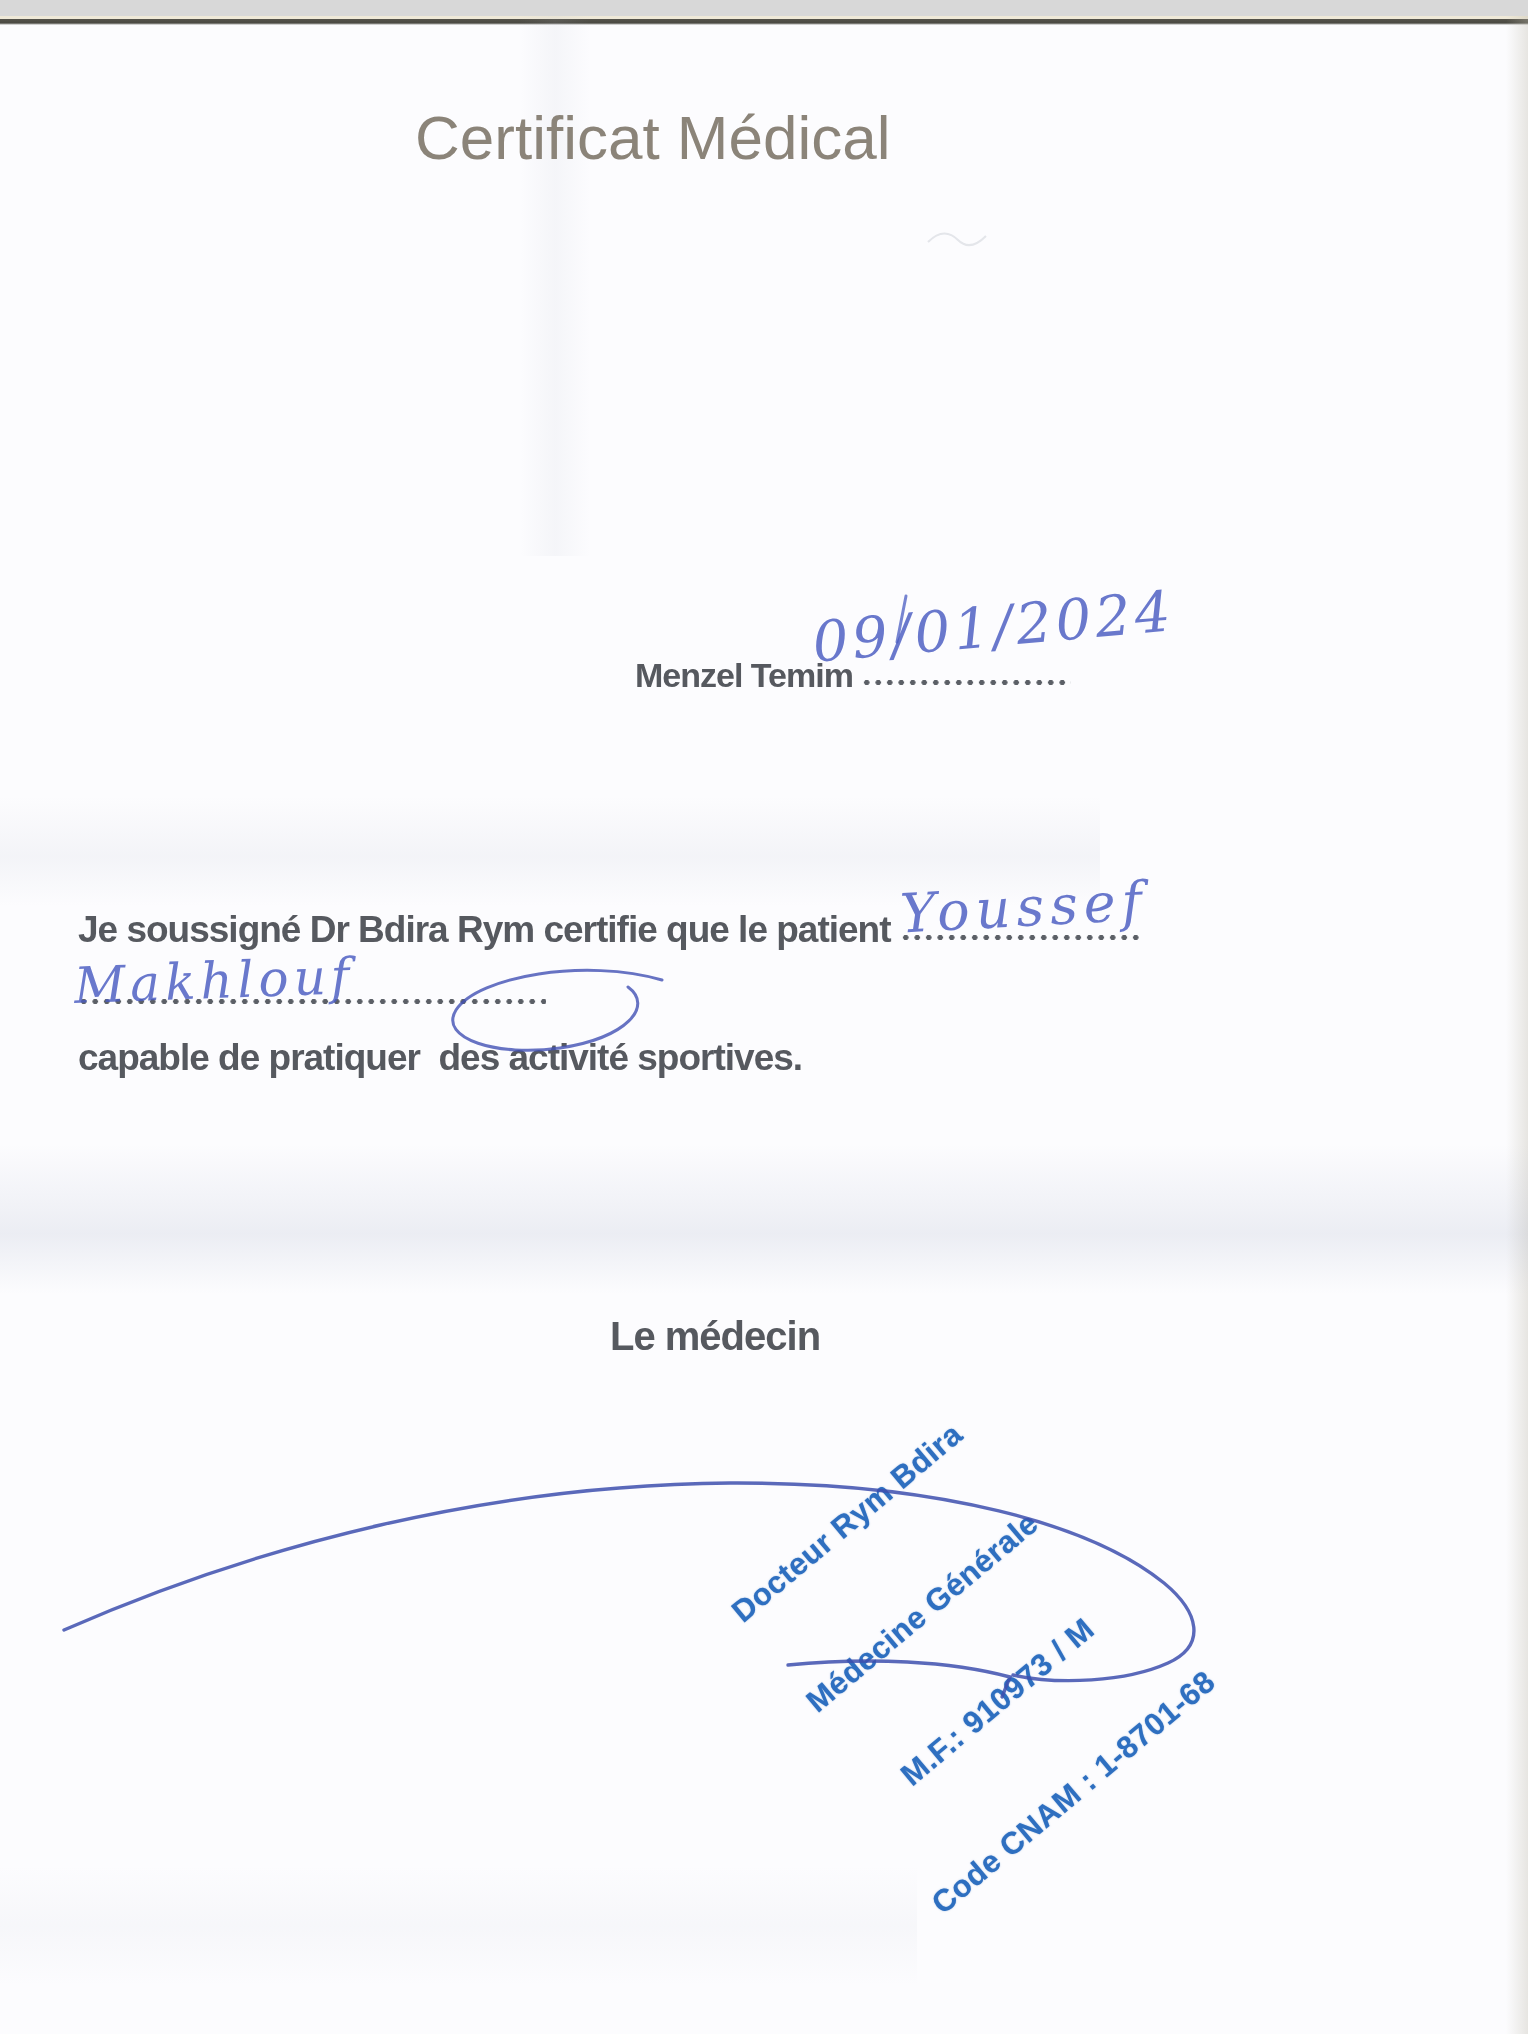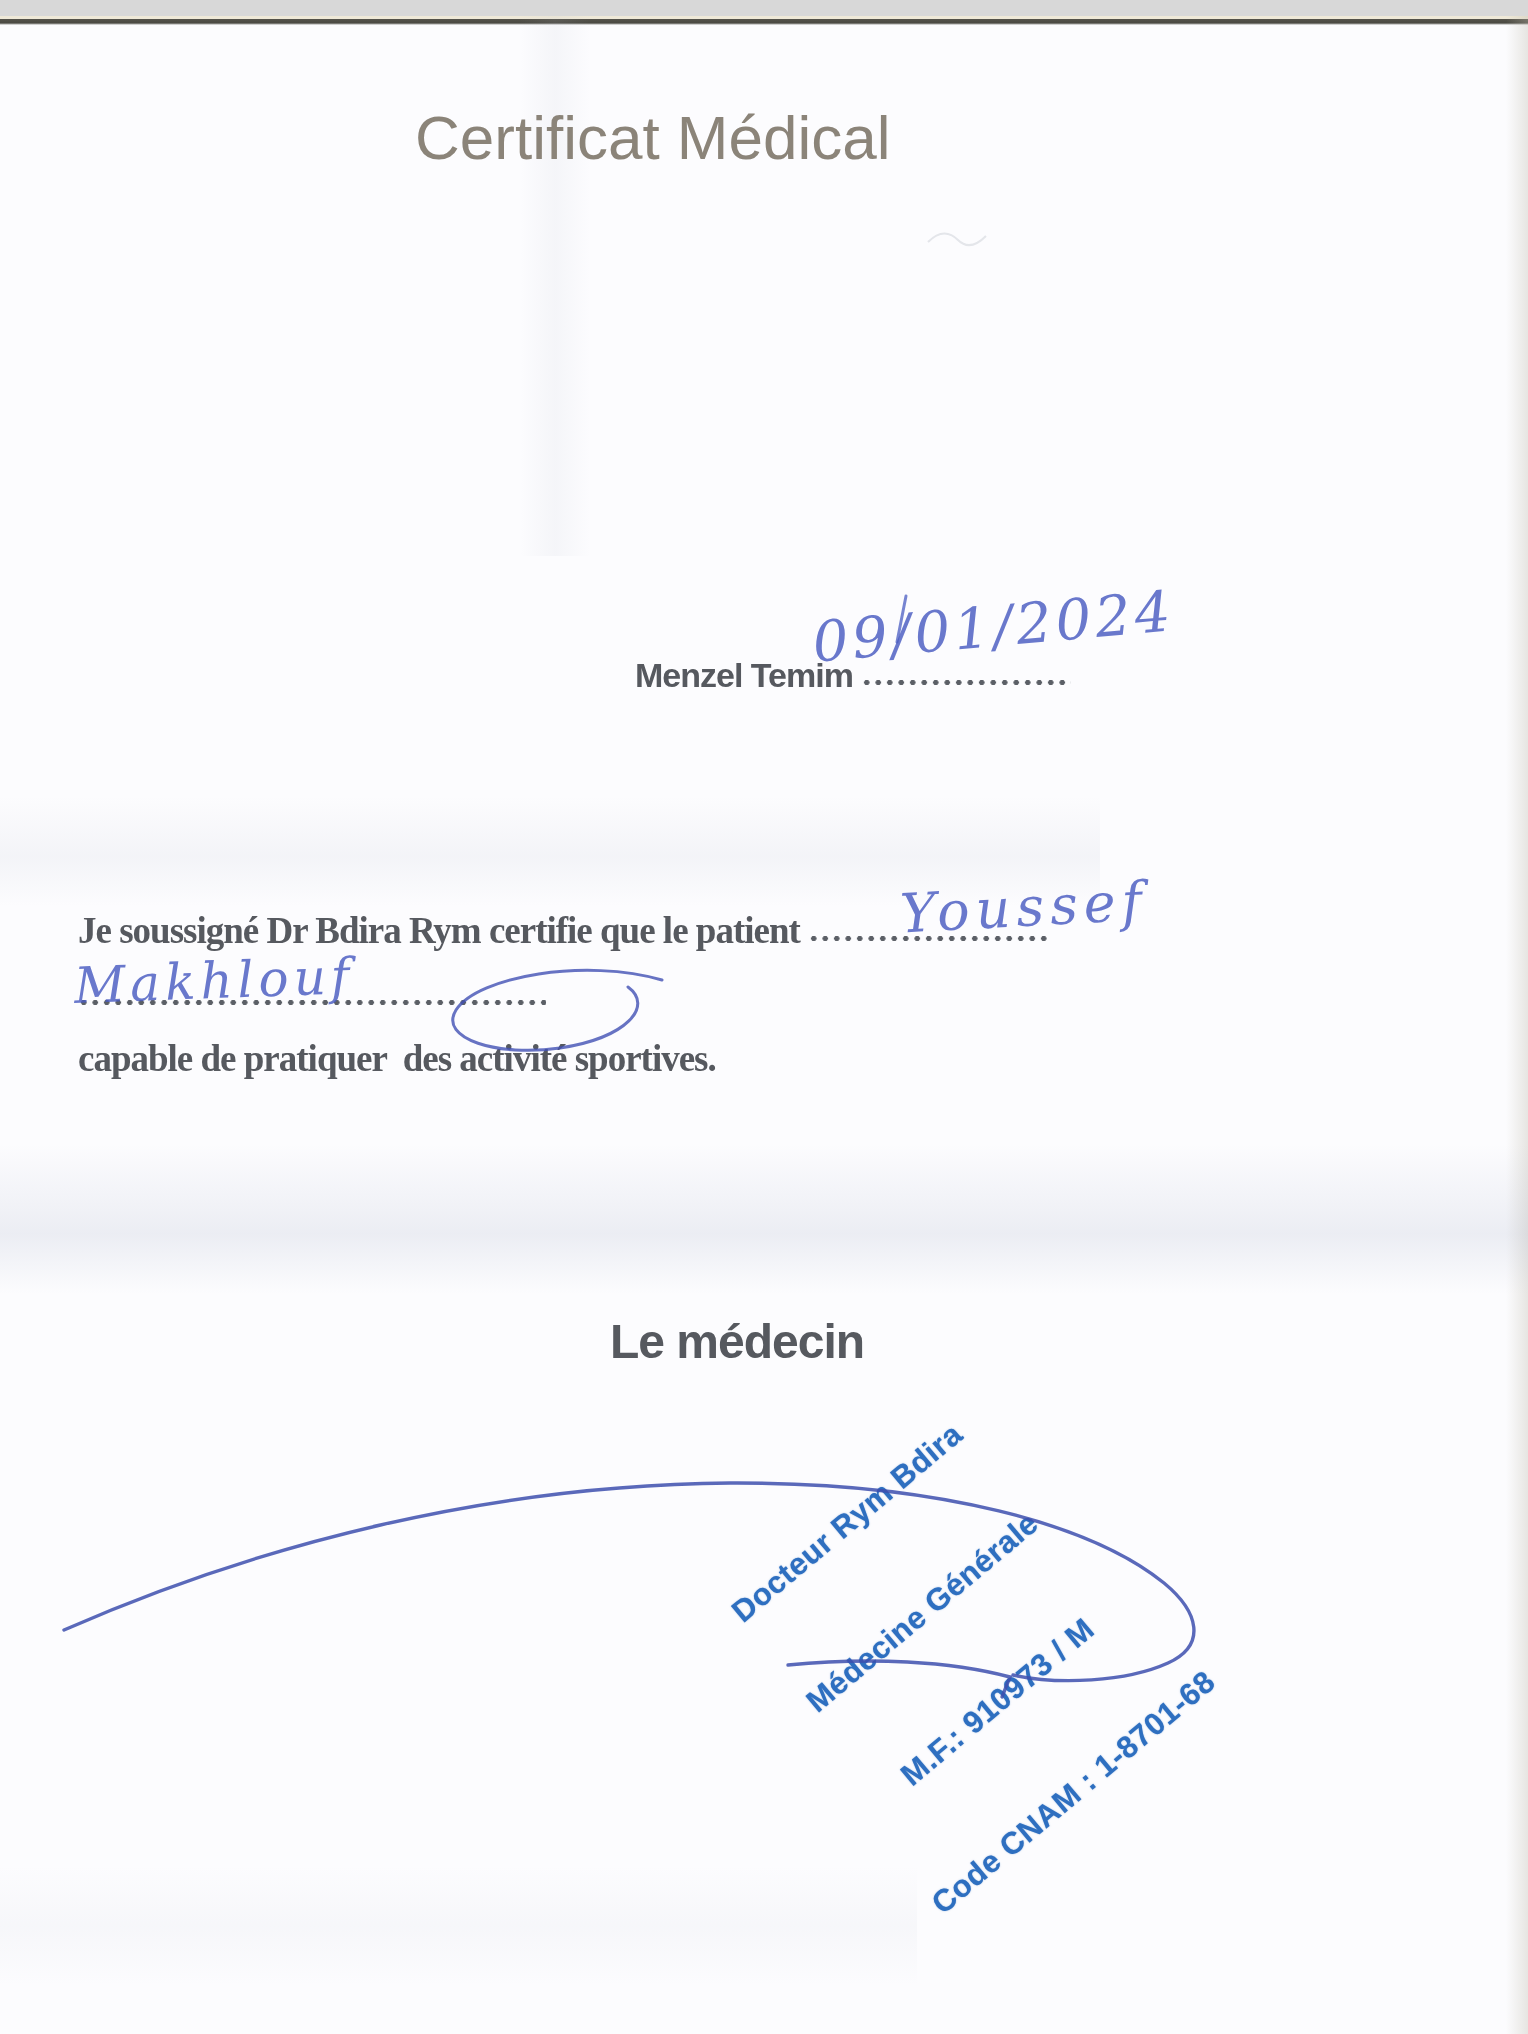--- a/index.html
+++ b/index.html
@@ -41,25 +41,25 @@
 
   .doc-title{
     position:absolute;top:86px;left:415px;
     font-size:62px;font-weight:400;letter-spacing:0px;
     color:#8b8479;
     white-space:pre;
   }
   .gray-bold{color:#56595f;font-weight:bold;letter-spacing:-1px;white-space:pre;}
 
   .menzel-line{position:absolute;top:640px;left:635px;font-size:34px;}
-  .body-line{position:absolute;left:78px;font-size:37px;font-family:Liberation Serif, serif;}
+  .body-line{position:absolute;left:78px;font-size:37px;}
   .body-line-1{top:893px;}
   .body-line-2{top:957px;}
   .body-line-3{top:1021px;}
-  .medecin-line{position:absolute;top:1298px;left:610px;font-size:48px;}
+  .medecin-line{position:absolute;top:1298px;left:610px;font-size:40px;}
 
   
   .dots{
     display:inline-block;height:9px;
     background-image:radial-gradient(circle,#5b5f66 2.4px,rgba(91,95,102,0) 2.9px);
     background-size:11.5px 9px;background-repeat:repeat-x;background-position:left center;
     vertical-align:baseline;
   }
   .dots-menzel{width:210px;}
   .dots-patient{width:240px;}

